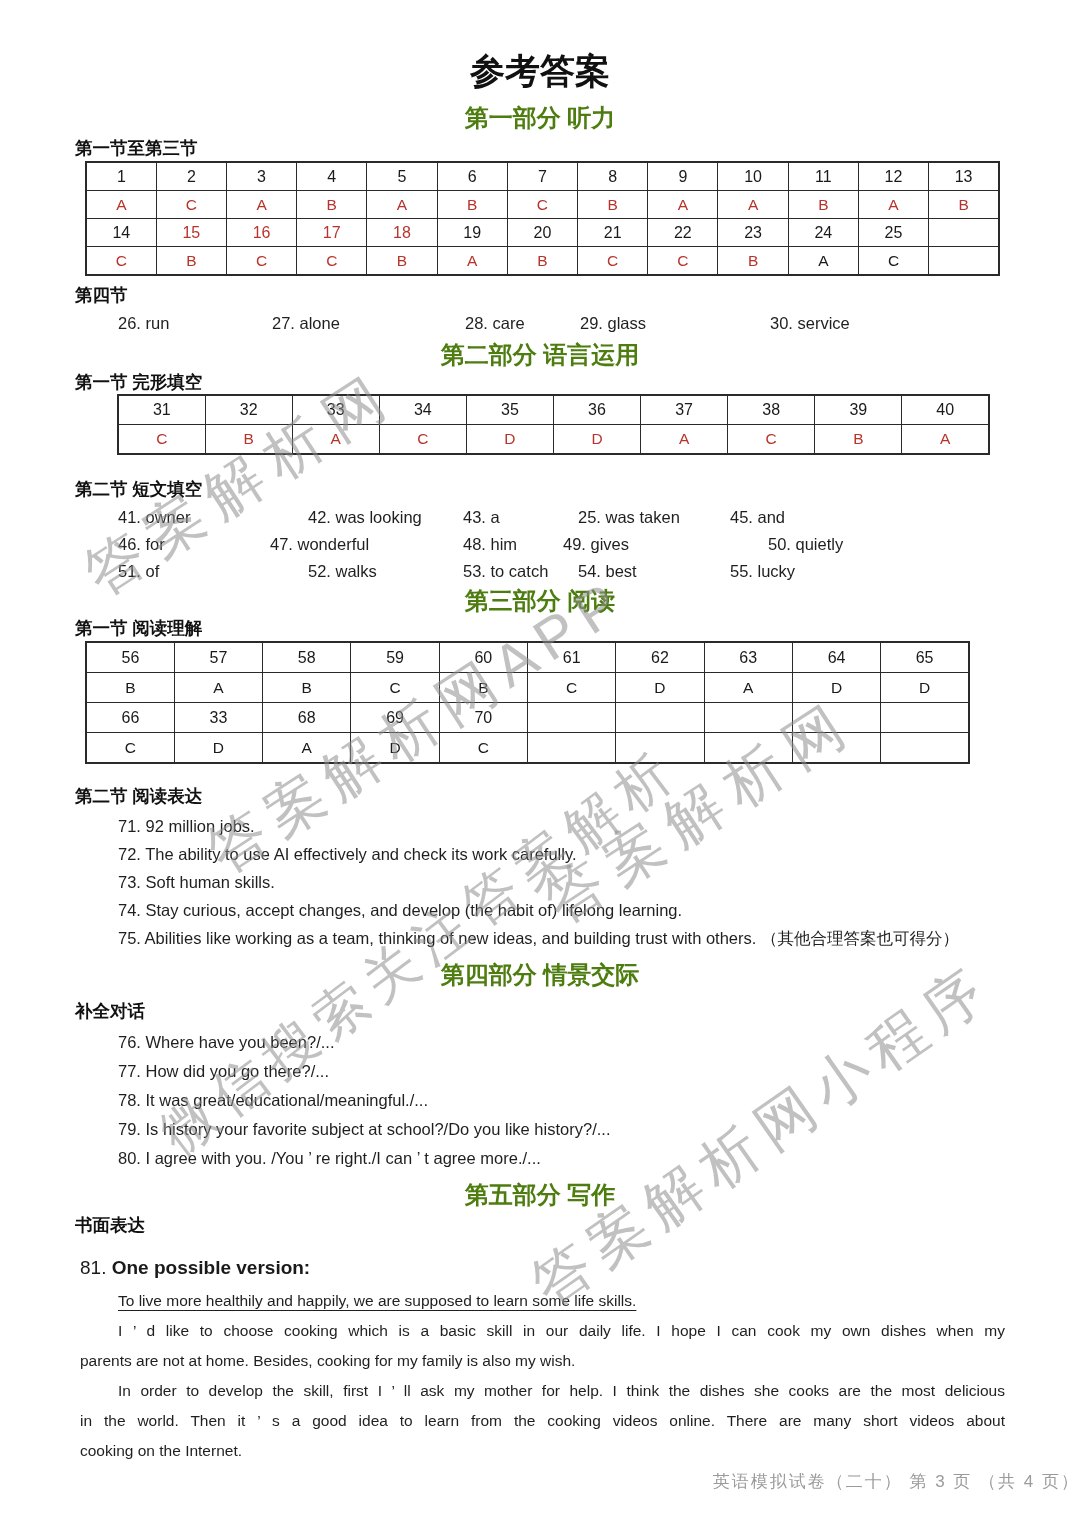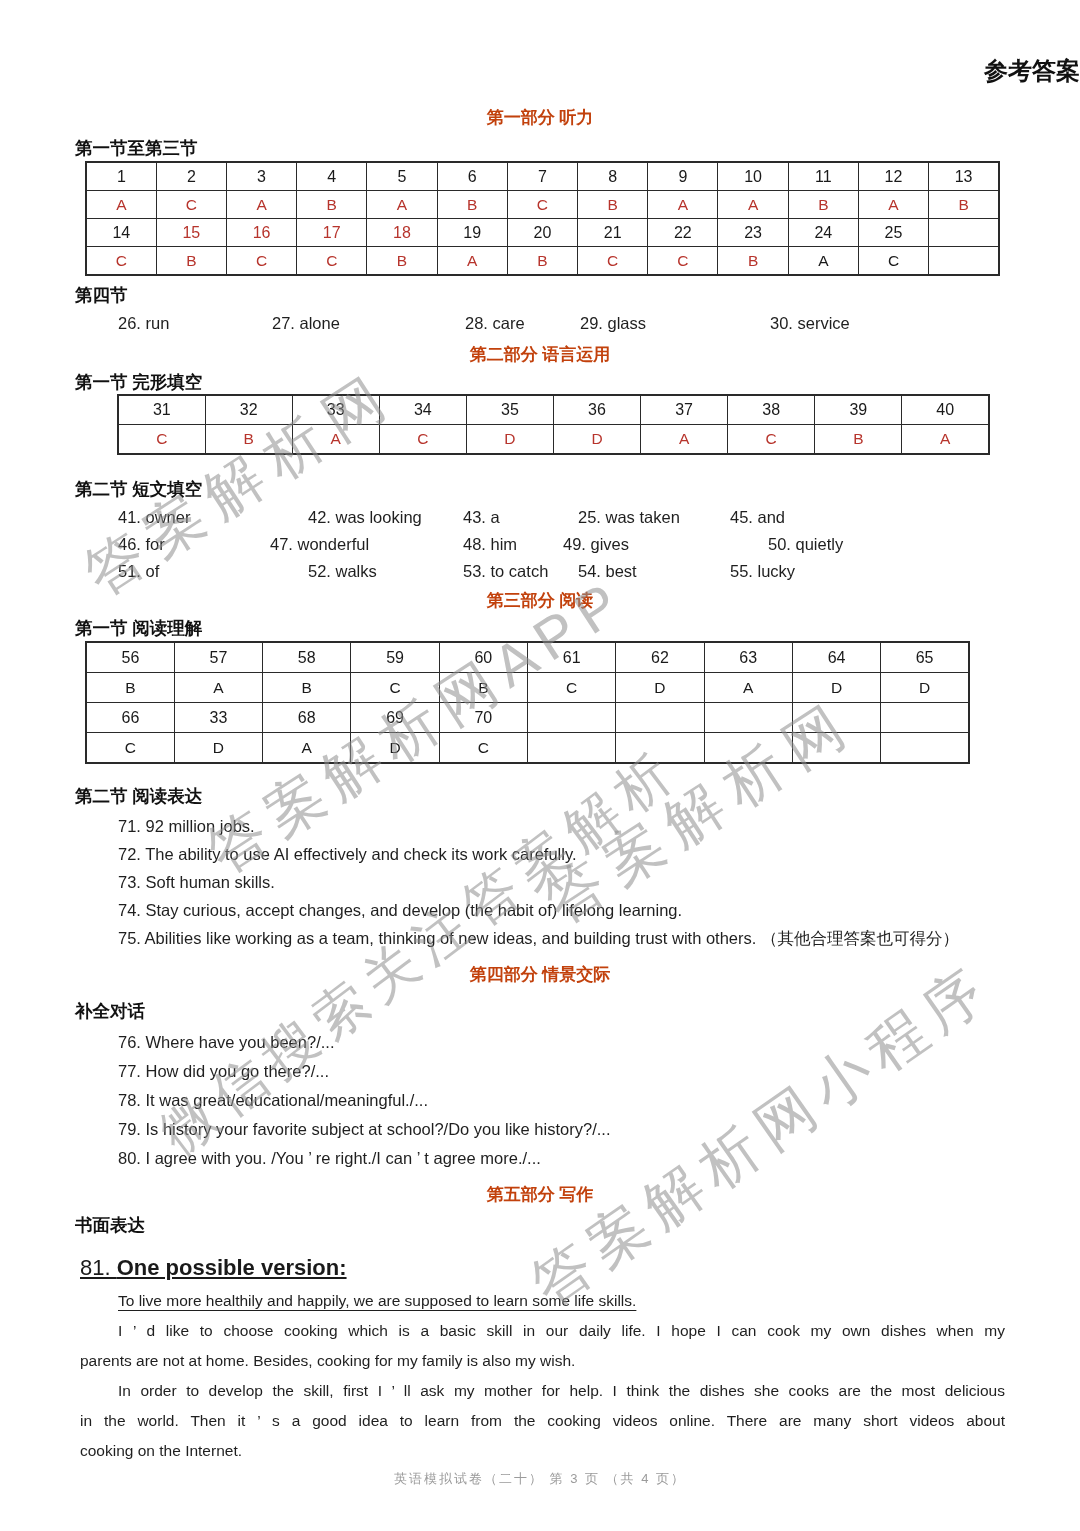--- a/index.html
+++ b/index.html
@@ -1,22 +1,22 @@
 <!DOCTYPE html>
 <html style="--red: #b7342c;"><head>
 <meta charset="utf-8">
 <style>
   html,body{margin:0;padding:0;background:#ffffff;}
   body{width:1080px;height:1531px;position:relative;overflow:hidden;
        font-family:"Liberation Sans","DejaVu Sans",sans-serif;color:#1a1a1a;}
   .page{position:relative;width:1080px;height:1531px;}
 
   
-  .title{margin:54px 0 0;text-align:right;font-size:24px;line-height:34px;font-weight:700;color:#111;}
-  .p-head{margin:18px 0 0;text-align:center;font-size:17px;line-height:24px;font-weight:700;color:#c2410c;}
+  .title{margin:54px 0 0;text-align:center;font-size:35px;line-height:34px;font-weight:700;color:#111;}
+  .p-head{margin:18px 0 0;text-align:center;font-size:24px;line-height:24px;font-weight:700;color:#4d7c0f;}
   .sec{margin:8px 0 0 75px;font-size:17.5px;line-height:21px;font-weight:700;color:#111;}
 
   
   table.anskey{border-collapse:collapse;table-layout:fixed;background:#fff;}
   table.anskey td{border:1.6px solid #2a2a2a;text-align:center;vertical-align:middle;
                   font-size:15.5px;color:#1a1a1a;overflow:hidden;}
   table.anskey tr.numrow td{font-size:16px;}
   .t13{margin:2px 0 0 85px;width:915px;border:2.2px solid #2a2a2a;}
   .t13 td{height:25px;}
   .t10a{margin:1px 0 0 117px;width:873px;border:2.2px solid #2a2a2a;}
@@ -40,31 +40,31 @@
   .stops-b span:nth-child(1){left:118px}.stops-b span:nth-child(2){left:270px}
   .stops-b span:nth-child(3){left:463px}.stops-b span:nth-child(4){left:563px}
   .stops-b span:nth-child(5){left:768px}
   .wordlines .fill-line{margin-top:8px;}
 
   
   .ans-list div{margin:10px 0 0 118px;font-size:16.5px;line-height:18px;color:#1f1f1f;}
   .ans-list2 div{margin:11px 0 0 118px;font-size:16.5px;line-height:18px;color:#1f1f1f;}
 
   
-  .q81{margin:22px 0 0 80px;font-size:22px;line-height:20px;color:#1a1a1a;text-decoration:underline;}
+  .q81{margin:22px 0 0 80px;font-size:19px;line-height:20px;color:#1a1a1a;}
   .q81 b{font-weight:700;}
   .essay{margin:8px 0 0 80px;width:925px;font-size:15.5px;line-height:30px;color:#1f1f1f;}
   .essay .ln{height:30px;}
   .ln-ind{padding-left:38px;}
   .ln-just{text-align:justify;text-align-last:justify;}
   .topic u{text-decoration:underline;text-underline-offset:4px;}
 
   
-  .footer{position:absolute;top:1416px;left:0;width:100%;text-align:center;
-          font-size:13px;letter-spacing:2px;color:#9b9b9b;}
+  .footer{position:absolute;top:1416px;left:0;width:100%;text-align:right;
+          font-size:17px;letter-spacing:2px;color:#9b9b9b;}
 
   
   .wm{position:absolute;white-space:nowrap;color:#8f8f8f;opacity:.55;pointer-events:none;
       font-weight:400;z-index:5;}
   .wm1{left:240px;top:430px;font-size:58px;letter-spacing:13px;transform:translate(-50%,-50%) rotate(-33deg);}
   .wm2{left:418px;top:672px;font-size:58px;letter-spacing:10px;transform:translate(-50%,-50%) rotate(-33deg);}
   .wm3{left:700px;top:758px;font-size:58px;letter-spacing:13px;transform:translate(-50%,-50%) rotate(-33deg);}
   .wm4{left:420px;top:898px;font-size:54px;letter-spacing:9px;transform:translate(-50%,-50%) rotate(-37deg);}
   .wm5{left:762px;top:1082px;font-size:58px;letter-spacing:10px;transform:translate(-50%,-50%) rotate(-35deg);}
 </style>

